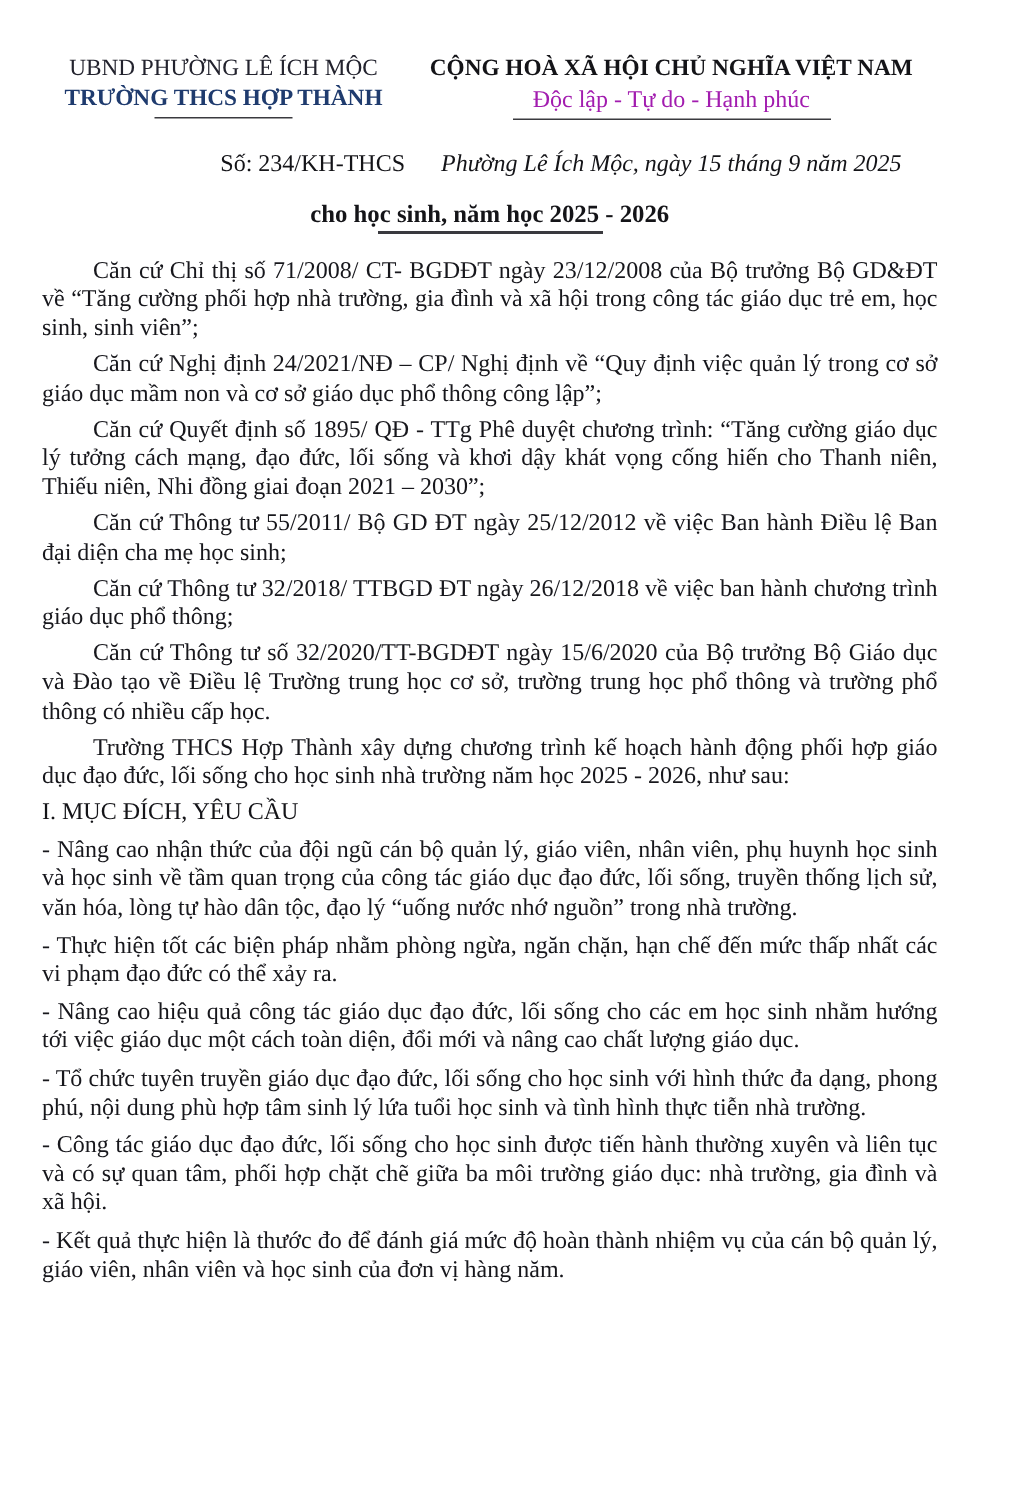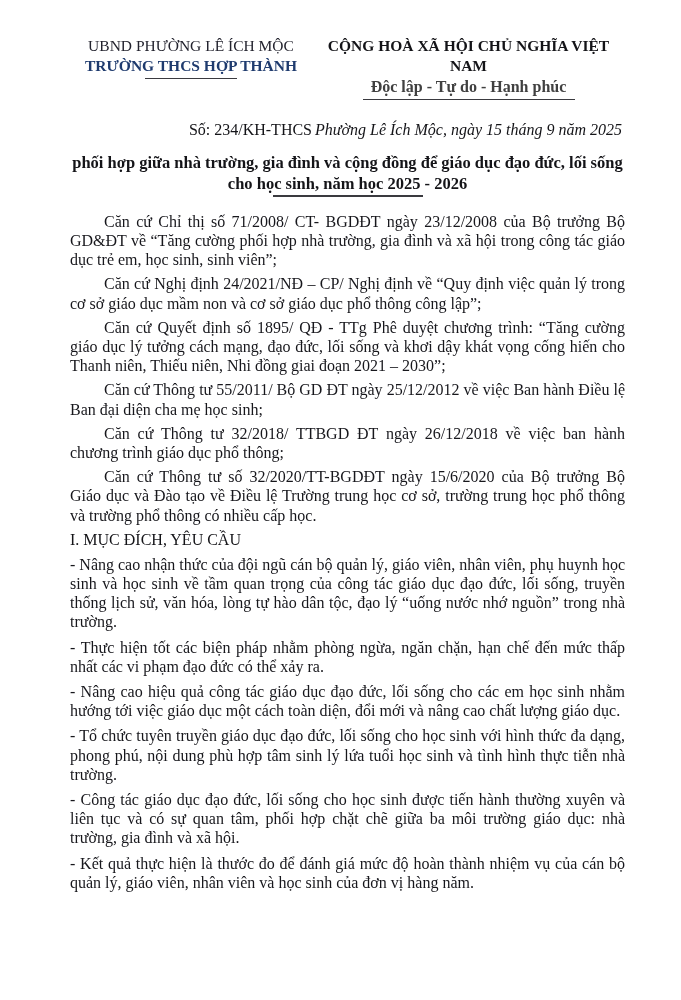--- a/index.html
+++ b/index.html
@@ -9,21 +9,21 @@
   }
   .page {
     position: relative;
     width: 681px;
     height: 1000px;
     margin: 0 auto;
     background: #ffffff;
     font-family: "Liberation Serif", "DejaVu Serif", serif;
     color: #1b1b1f;
     box-sizing: border-box;
-    padding: 36px 56px 0 70px;
+    padding: 36px 56px 0 28px;
     overflow: hidden;
   }
   
   .head-row {
     display: flex;
     flex-direction: row;
     align-items: flex-start;
   }
   .head-col-left {
     width: 242px;
@@ -47,22 +47,22 @@
   }
   .nat-line1 {
     font-size: 15.5px;
     line-height: 20px;
     font-weight: bold;
     color: #141418;
   }
   .nat-line2 {
     font-size: 16px;
     line-height: 21px;
-    font-weight: bold;
-    color: #404040;
+    font-weight: normal;
+    color: #a21caf;
   }
   .rule {
     height: 1.4px;
     background: #3a3a3f;
     margin: 2px auto 0 auto;
   }
   .rule-org { width: 92px; }
   .rule-nat { width: 212px; }
   .rule-title { width: 150px; margin-top: 1px; }
   
@@ -146,32 +146,32 @@
       <div class="rule rule-nat"></div>
     </div>
   </div>
 
   <div class="num-row">
     <div class="doc-number">Số: 234/KH-THCS</div>
     <div class="place-date">Phường Lê Ích Mộc, ngày 15 tháng 9 năm 2025</div>
   </div>
 
   <div class="title-block">
-    <div class="title-sub">phối hợp giữa nhà trường, gia đình và cộng đồng để giáo dục đạo đức, lối sống</div>
     <div class="title-sub">cho học sinh, năm học 2025 - 2026</div>
     <div class="rule rule-title"></div>
   </div>
 
   <div class="body-block">
     <p class="para indent">Căn cứ Chỉ thị số 71/2008/ CT- BGDĐT ngày 23/12/2008 của Bộ trưởng Bộ GD&amp;ĐT về “Tăng cường phối hợp nhà trường, gia đình và xã hội trong công tác giáo dục trẻ em, học sinh, sinh viên”;</p>
     <p class="para indent">Căn cứ Nghị định 24/2021/NĐ – CP/ Nghị định về “Quy định việc quản lý trong cơ sở giáo dục mầm non và cơ sở giáo dục phổ thông công lập”;</p>
     <p class="para indent">Căn cứ Quyết định số 1895/ QĐ - TTg Phê duyệt chương trình: “Tăng cường giáo dục lý tưởng cách mạng, đạo đức, lối sống và khơi dậy khát vọng cống hiến  cho Thanh niên, Thiếu niên, Nhi đồng giai đoạn 2021 – 2030”;</p>
     <p class="para indent">Căn cứ Thông tư 55/2011/ Bộ GD ĐT ngày 25/12/2012 về việc Ban hành Điều lệ Ban đại diện cha mẹ học sinh;</p>
     <p class="para indent">Căn cứ Thông tư 32/2018/ TTBGD ĐT ngày 26/12/2018 về việc ban hành chương trình giáo dục phổ thông;</p>
     <p class="para indent">Căn cứ Thông tư số 32/2020/TT-BGDĐT ngày 15/6/2020 của Bộ trưởng Bộ Giáo dục và Đào tạo về Điều lệ Trường trung học cơ sở, trường trung học phổ thông và trường phổ thông có nhiều cấp học.</p>
+    <p class="para indent">Trường THCS Hợp Thành xây dựng chương trình kế hoạch hành động phối hợp giáo dục đạo đức, lối sống cho học sinh nhà trường năm học 2025 - 2026, như sau:</p>
 
     <p class="section-heading">I. MỤC ĐÍCH, YÊU CẦU</p>
 
     <p class="bullet">- Nâng cao nhận thức của đội ngũ cán bộ quản lý, giáo viên, nhân viên, phụ huynh học sinh và học sinh về tầm quan trọng của công tác giáo dục đạo đức, lối sống, truyền thống lịch sử, văn hóa, lòng tự hào dân tộc, đạo lý “uống nước nhớ nguồn” trong nhà trường.</p>
     <p class="bullet">- Thực hiện tốt các biện pháp nhằm phòng ngừa, ngăn chặn, hạn chế đến mức thấp nhất các vi phạm đạo đức có thể xảy ra.</p>
     <p class="bullet">- Nâng cao hiệu quả công tác giáo dục đạo đức, lối sống cho các em học sinh nhằm hướng tới việc giáo dục một cách toàn diện, đổi mới và nâng cao chất lượng giáo dục.</p>
     <p class="bullet">- Tổ chức tuyên truyền giáo dục đạo đức, lối sống cho học sinh với hình thức đa dạng, phong phú, nội dung phù hợp tâm sinh lý lứa tuổi học sinh và tình hình thực tiễn nhà trường.</p>
     <p class="bullet">- Công tác giáo dục đạo đức, lối sống cho học sinh được tiến hành thường xuyên và liên tục và có sự quan tâm, phối hợp chặt chẽ giữa ba môi trường giáo dục: nhà trường, gia đình và xã hội.</p>
     <p class="bullet">- Kết quả thực hiện là thước đo để đánh giá mức độ hoàn thành nhiệm vụ của cán bộ quản lý, giáo viên, nhân viên và học sinh của đơn vị hàng năm.</p>
   </div>

